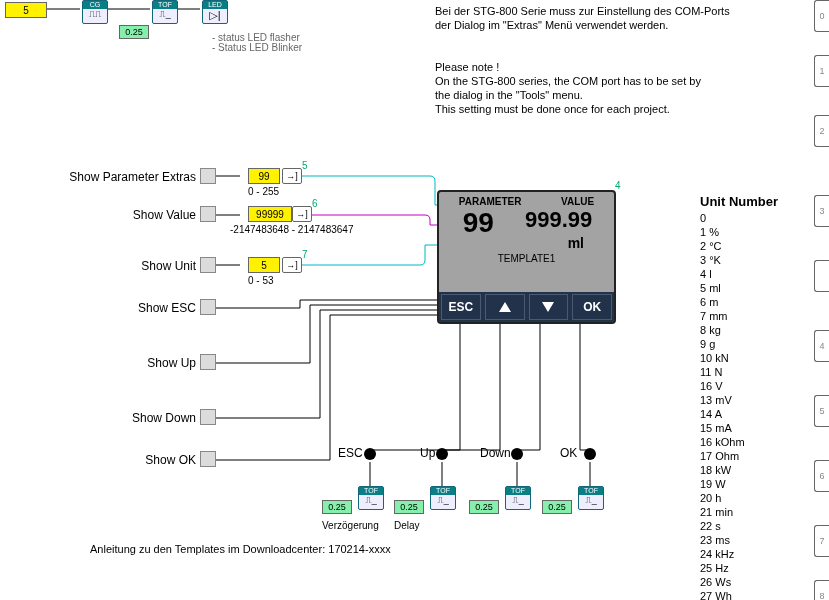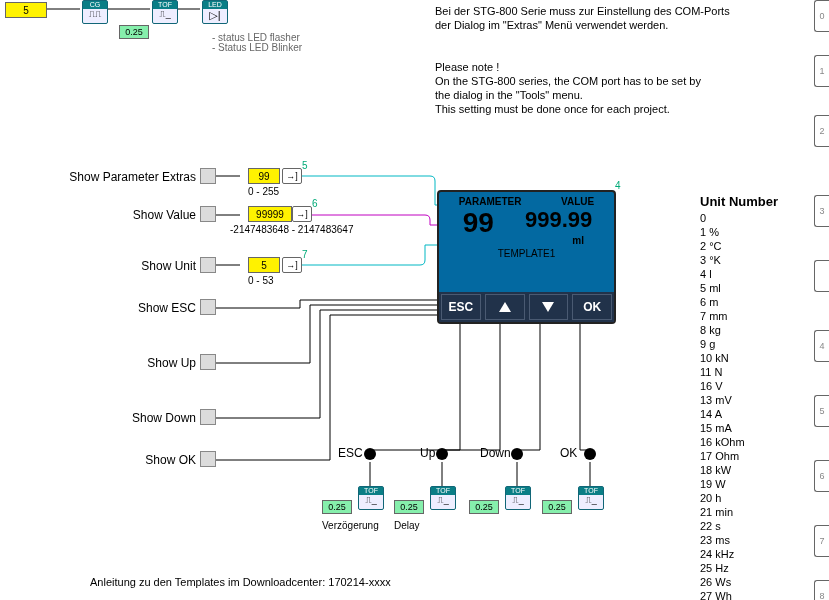--- a/index.html
+++ b/index.html
@@ -7,26 +7,26 @@
   .lbl{position:absolute;font-size:12px;text-align:right;}
   .box{position:absolute;width:14px;height:14px;background:#dcdcdc;border:1px solid #888;}
   .numbox{position:absolute;height:14px;background:#fff200;border:1px solid #666;font-size:10px;display:flex;align-items:center;justify-content:center;padding:0 2px;}
   .rangetxt{position:absolute;font-size:10px;color:#000;}
   .ablock{position:absolute;width:18px;height:14px;border:1px solid #666;border-radius:2px;display:flex;align-items:center;justify-content:center;font-size:9px;background:#fff;}
   .ablock::before{content:"";}
   .comp{position:absolute;width:24px;height:22px;border:1px solid #167;border-radius:2px;background:#eef;}
   .comp-head{height:8px;background:#0a7e86;color:#fff;font-size:7px;text-align:center;line-height:8px;}
   .numbg{position:absolute;width:28px;height:12px;background:#86efac;border:1px solid #666;font-size:9px;text-align:center;line-height:12px;}
   
-  .lcd{position:absolute;left:437px;top:190px;width:175px;height:130px;border:2px solid #222;border-radius:4px;background:#0369a1;}
+  .lcd{position:absolute;left:437px;top:190px;width:175px;height:130px;border:2px solid #222;border-radius:4px;background:#a3a3a3;}
   .lcd-top{display:flex;justify-content:space-around;font-size:10px;font-weight:bold;padding-top:4px;}
   .lcd-vals{display:flex;justify-content:space-around;align-items:flex-start;}
   .lcd-p{font-size:28px;font-weight:bold;padding-left:8px;}
   .lcd-v{font-size:22px;font-weight:bold;text-align:right;padding-right:6px;}
-  .lcd-u{font-size:10px;font-weight:bold;text-align:right;padding-right:30px;margin-top:-4px;}
+  .lcd-u{font-size:14px;font-weight:bold;text-align:right;padding-right:30px;margin-top:-4px;}
   .lcd-tpl{font-size:10px;text-align:center;margin-top:2px;}
   .lcd-btns{position:absolute;bottom:0;left:0;right:0;height:30px;background:#21324a;display:flex;}
   .lcd-btn{flex:1;margin:2px;background:#21324a;color:#fff;display:flex;align-items:center;justify-content:center;font-size:12px;font-weight:bold;border:1px solid #4a5a72;}
   .tri{width:0;height:0;border-left:6px solid transparent;border-right:6px solid transparent;}
   .tri-up{border-bottom:10px solid #fff;}
   .tri-dn{border-top:10px solid #fff;}
   
   .dot{position:absolute;width:12px;height:12px;background:#000;border-radius:50%;}
   .dlabel{position:absolute;font-size:12px;}
   
@@ -223,21 +223,21 @@
         <div>21 min</div>
         <div>22 s</div>
         <div>23 ms</div>
         <div>24 kHz</div>
         <div>25 Hz</div>
         <div>26 Ws</div>
         <div>27 Wh</div>
       </div>
   </div>
 
-  <div class="note" style="left:90px;top:575px;">Anleitung zu den Templates im Downloadcenter: 170214-xxxx</div>
+  <div class="note" style="left:90px;top:542px;">Anleitung zu den Templates im Downloadcenter: 170214-xxxx</div>
 
   <div id="page-markers">
       <div class="pmark" style="top: 0px;">0</div>
       <div class="pmark" style="top: 55px;">1</div>
       <div class="pmark" style="top: 115px;">2</div>
       <div class="pmark" style="top: 195px;">3</div>
       <div class="pmark" style="top: 260px;"></div>
       <div class="pmark" style="top: 330px;">4</div>
       <div class="pmark" style="top: 395px;">5</div>
       <div class="pmark" style="top: 460px;">6</div>

